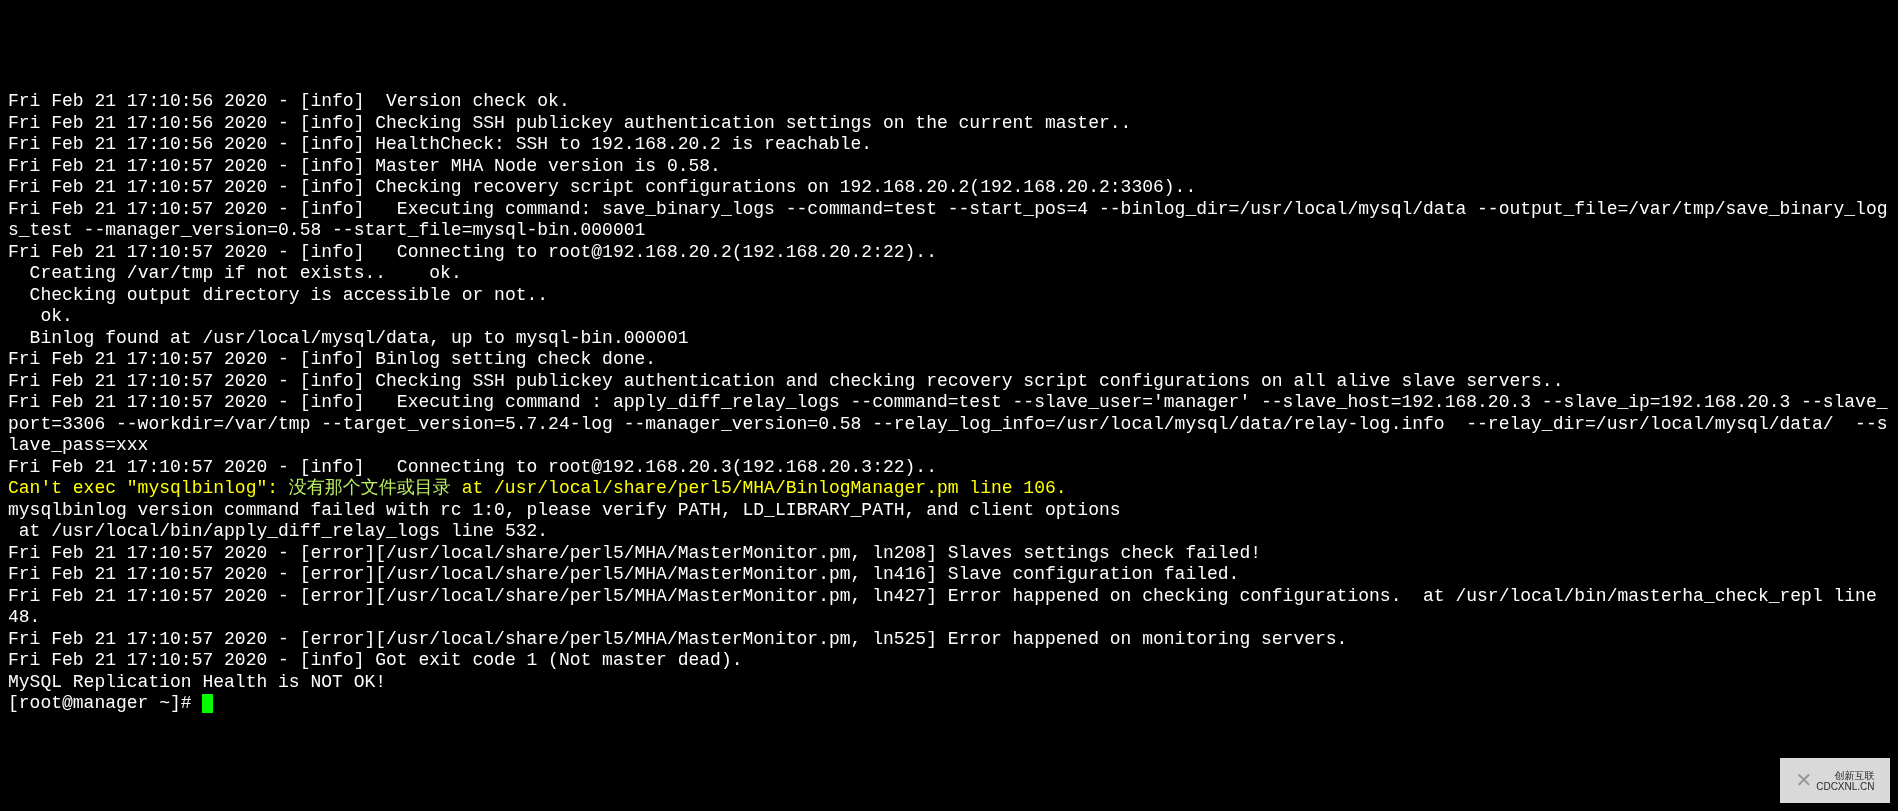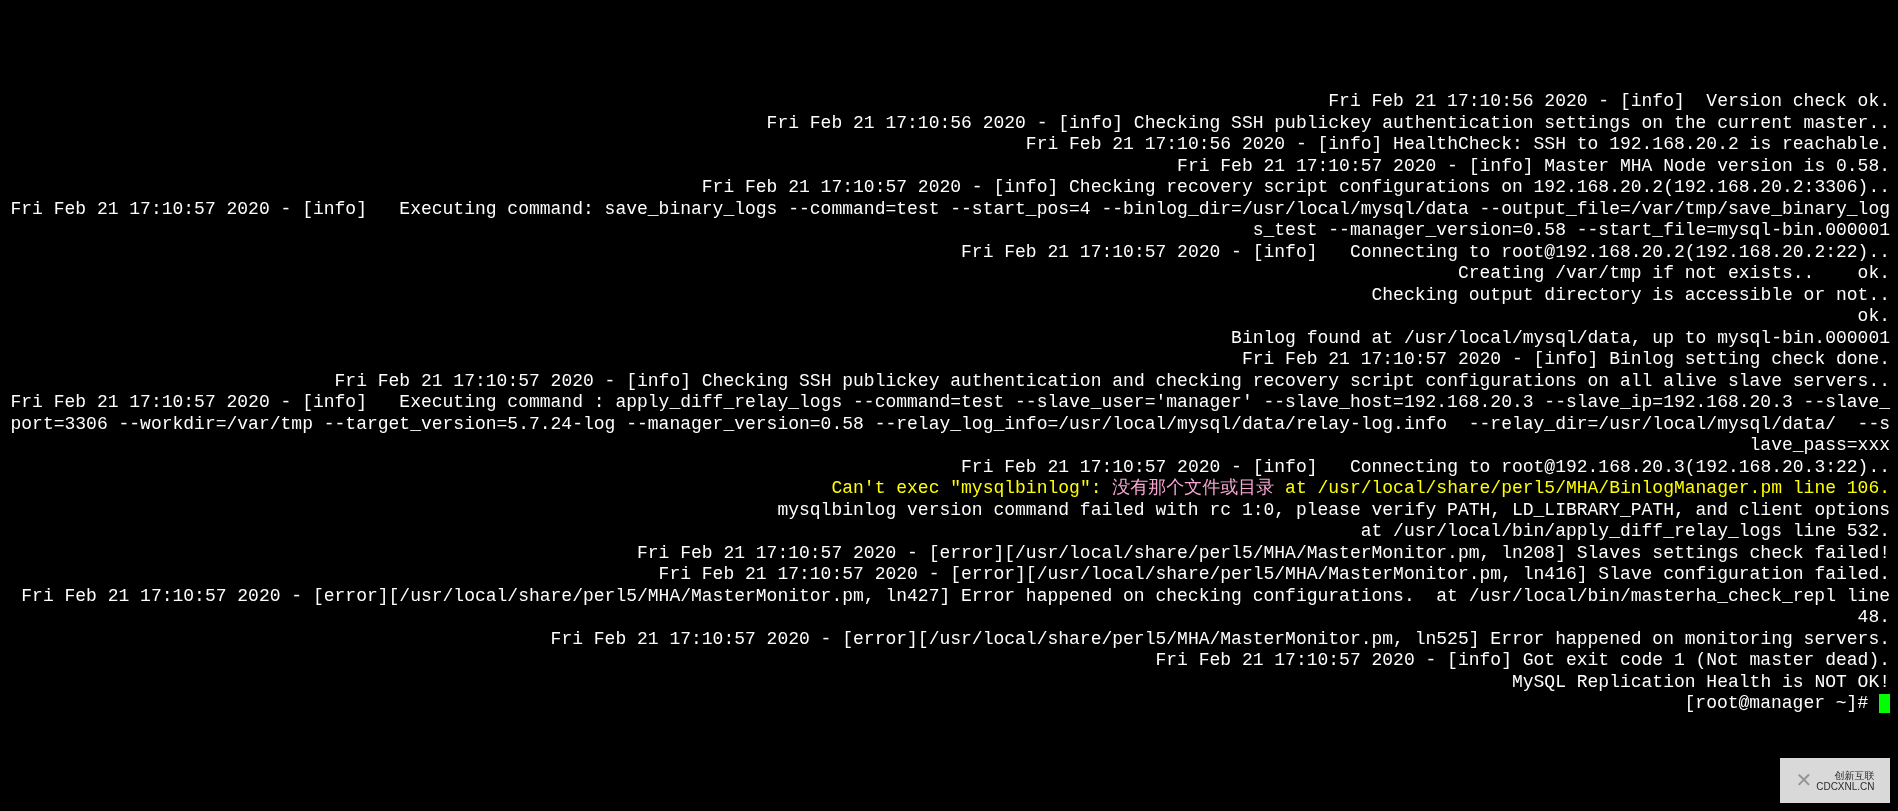--- a/index.html
+++ b/index.html
@@ -15,27 +15,26 @@
       line-height: 21.5px;
       padding: 5px 8px;
       white-space: pre-wrap;
       overflow: hidden;
       width: 1898px;
       height: 811px;
     }
     .terminal-line {
       white-space: pre-wrap;
       word-break: break-all;
-      text-align: right;
     }
     .yellow {
       color: #ffff00;
     }
     .white {
-      color: #f9a8d4;
+      color: #bef264;
     }
     .cursor {
       display: inline-block;
       width: 11px;
       height: 19px;
       background-color: #00ff00;
       vertical-align: text-bottom;
     }
     .logo {
       position: absolute;

